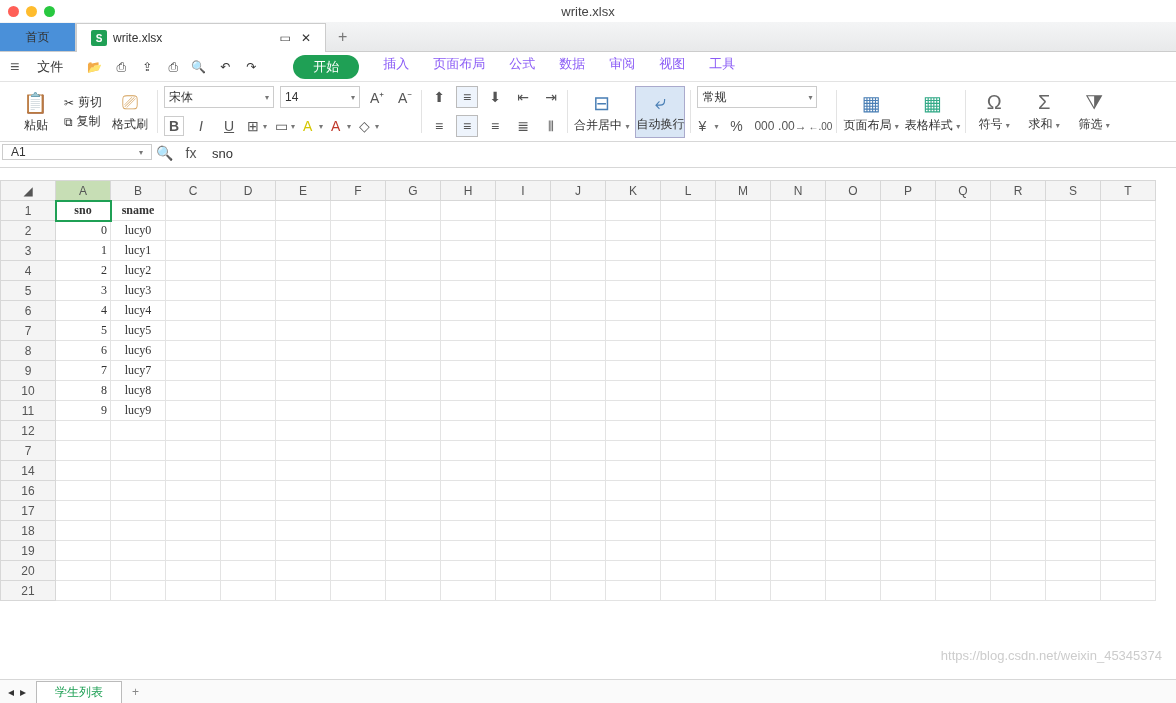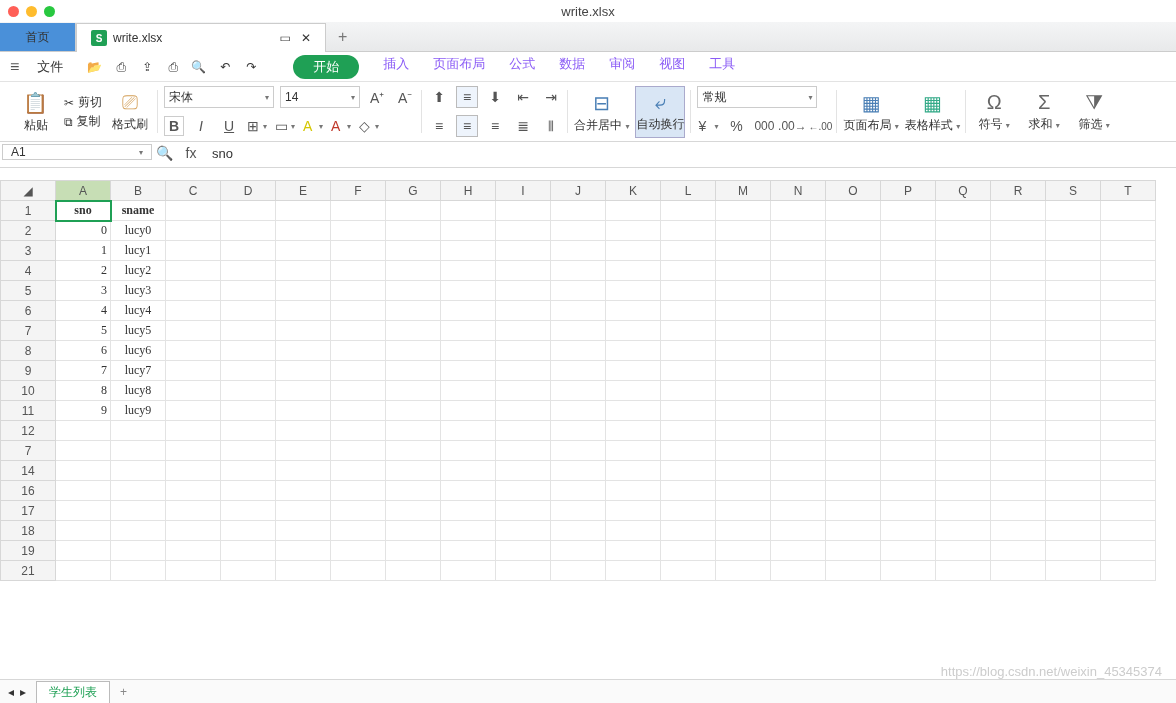--- a/index.html
+++ b/index.html
@@ -48,23 +48,23 @@
 .colhead th,.rowhead{background:#f4f4f4;border:1px solid #d7d7d7;font-weight:normal;color:#555;font-size:12px}
 .colhead th{height:20px;width:55px}
 .colhead th.sel{background:#c7deb5}
 .rownum{width:28px;text-align:center;background:#f4f4f4;border:1px solid #d7d7d7;color:#555;height:20px;font-size:12px}
 .cell{border:1px solid #e3e3e3;height:20px;width:55px;padding:0 3px;font-size:12px;font-family:"SimSun","宋体",serif;white-space:nowrap;overflow:hidden}
 .cell.txt{text-align:center}.cell.num{text-align:right}
 .cell.bold{font-weight:bold;text-align:center}
 .cell.selcell{outline:2px solid #1fa055;outline-offset:-1px;background:#fff}
 .corner{width:28px;height:20px;background:#f4f4f4;border:1px solid #d7d7d7}
 .sheetbar{position:absolute;bottom:0;left:0;right:0;height:24px;border-top:1px solid #d7d7d7;display:flex;align-items:center;padding:0 8px;gap:10px;background:#fafafa}
-.sheettab{background:#fff;border:1px solid #bbb;border-bottom:none;padding:2px 12px;color:#1fa055;font-size:12px}
+.sheettab{background:#fff;border:1px solid #bbb;border-bottom:none;padding:2px 18px;color:#1fa055;font-size:12px}
 .sheet-nav{display:flex;gap:6px;color:#aaa}
-.watermark{position:absolute;right:14px;bottom:24px;color:#ccc;font-size:13px}
+.watermark{position:absolute;right:14px;bottom:40px;color:#ccc;font-size:13px}
 </style>
 </head>
 <body>
 
 <div class="titlebar">
   <div class="traffic">
     <span class="tl-red"></span>
     <span class="tl-yel"></span>
     <span class="tl-grn"></span>
   </div>
@@ -682,20 +682,43 @@
           <td class="cell"></td>
           <td class="cell"></td>
           <td class="cell"></td>
           <td class="cell"></td>
           <td class="cell"></td>
           <td class="cell"></td>
           <td class="cell"></td>
           <td class="cell"></td>
         </tr>
         <tr>
+          <td class="rownum">20</td>
+          <td class="cell"></td>
+          <td class="cell"></td>
+          <td class="cell"></td>
+          <td class="cell"></td>
+          <td class="cell"></td>
+          <td class="cell"></td>
+          <td class="cell"></td>
+          <td class="cell"></td>
+          <td class="cell"></td>
+          <td class="cell"></td>
+          <td class="cell"></td>
+          <td class="cell"></td>
+          <td class="cell"></td>
+          <td class="cell"></td>
+          <td class="cell"></td>
+          <td class="cell"></td>
+          <td class="cell"></td>
+          <td class="cell"></td>
+          <td class="cell"></td>
+          <td class="cell"></td>
+        </tr>
+        <tr>
           <td class="rownum">21</td>
           <td class="cell"></td>
           <td class="cell"></td>
           <td class="cell"></td>
           <td class="cell"></td>
           <td class="cell"></td>
           <td class="cell"></td>
           <td class="cell"></td>
           <td class="cell"></td>
           <td class="cell"></td>

